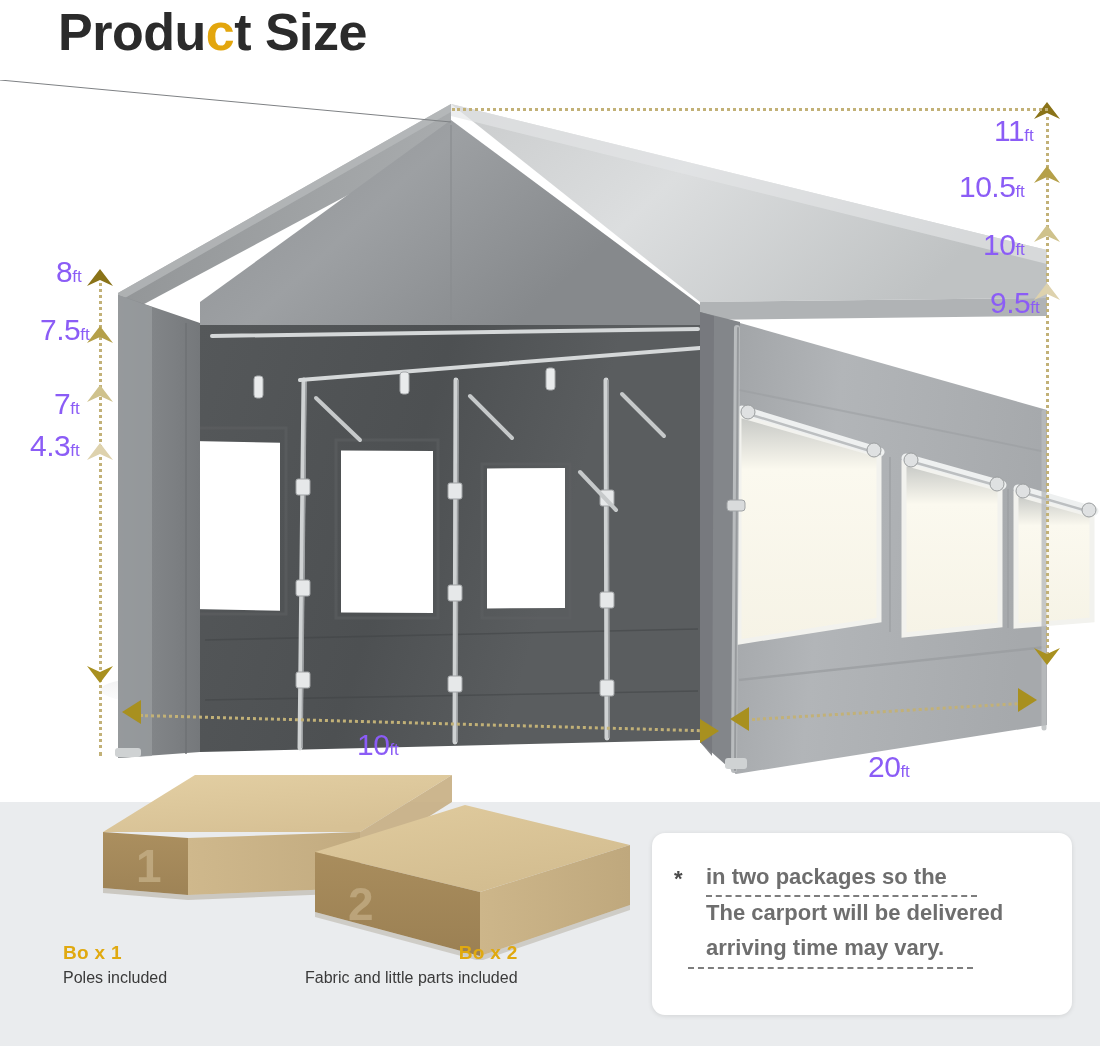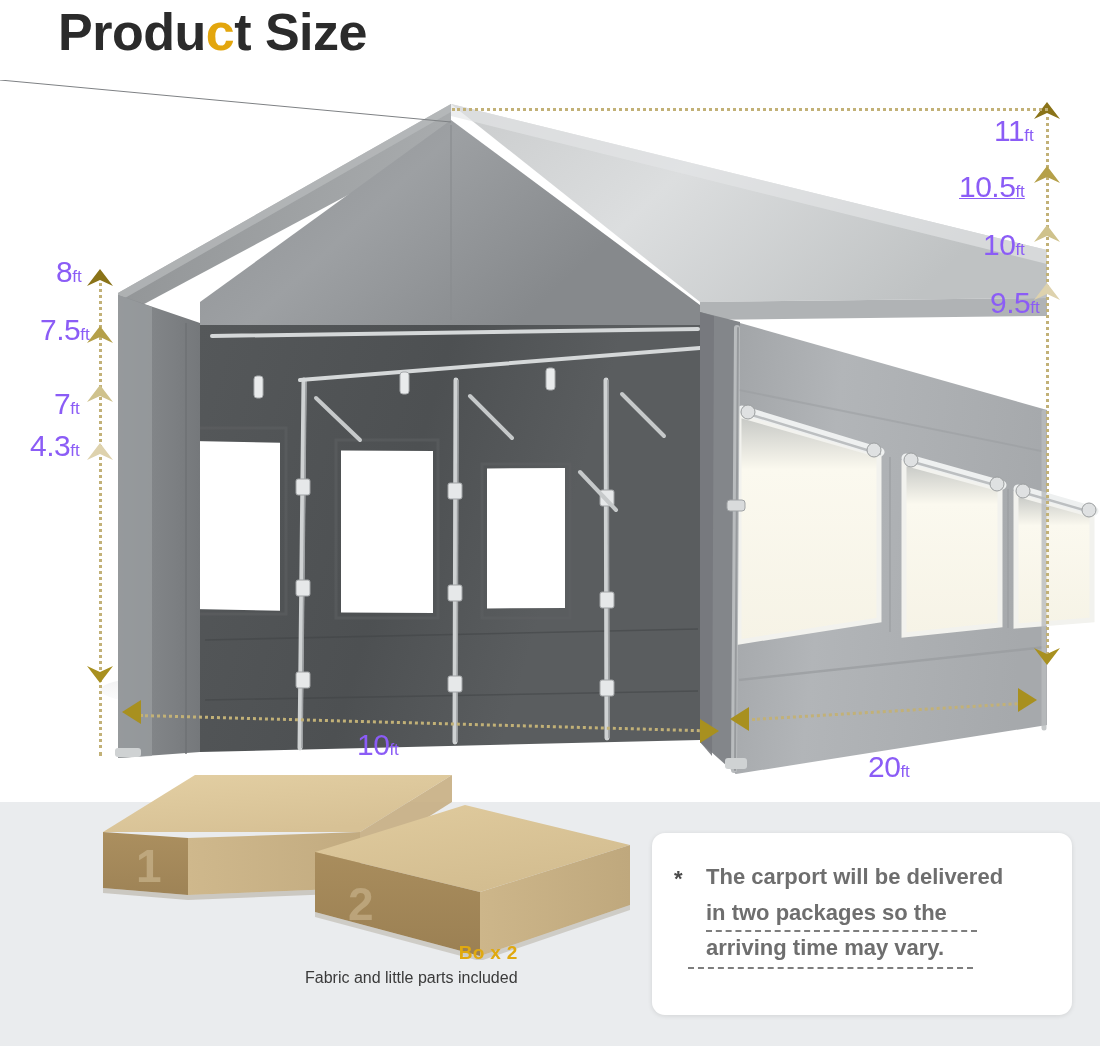--- a/index.html
+++ b/index.html
@@ -349,21 +349,21 @@
     </div>
     <div class="chev" style="left:1034px;top:568px;">
       <svg viewBox="0 0 26 17">
           <polygon points="13,17 0,0 13,6 26,0" fill="#a8901f"></polygon>
         </svg>
     </div>
 
     <div class="dim-label" style="left:994px;top:36px;">
       <span class="num">11</span><span class="unit">ft</span>
     </div>
-    <div class="dim-label" style="left:959px;top:92px;text-decoration:underline;">
+    <div class="dim-label" style="left:959px;top:92px;">
       <span class="num">10.5</span><span class="unit">ft</span>
     </div>
     <div class="dim-label" style="left:983px;top:150px;">
       <span class="num">10</span><span class="unit">ft</span>
     </div>
     <div class="dim-label" style="left:990px;top:208px;text-align:center;">
       <span class="num">9.5</span><span class="unit">ft</span>
     </div>
 
     <div class="dot-h" style="left:452px;top:28px;width:596px;"></div>
@@ -422,30 +422,34 @@
       <polygon points="43,128 128,135 300,128 300,133 128,140 43,133" fill="#6f5c3c" opacity="0.25"></polygon>
 
       <polygon points="255,92 405,45 570,85 420,132" fill="url(#topB)"></polygon>
       <polygon points="255,92 255,152 420,196 420,132" fill="url(#frontB)"></polygon>
       <polygon points="420,132 570,85 570,145 420,196" fill="url(#sideB)"></polygon>
 
       <text x="288" y="160" font-family="Liberation Sans, sans-serif" font-size="46" font-weight="bold" fill="#c4ae86" opacity="0.75">2</text>
       <polygon points="255,152 420,196 570,145 570,150 420,201 255,157" fill="#6f5c3c" opacity="0.22"></polygon>
     </svg>
 
+    <div class="box-cap" style="left:3px;top:182px;">
+      <span class="t">Bo x 1</span>
+      <span class="s">Poles included</span>
+    </div>
     <div class="box-cap" style="left:245px;top:182px;text-align:right;">
       <span class="t">Bo x 2</span>
       <span class="s">Fabric and little parts included</span>
     </div>
   </div>
 
   <div id="note-card">
     <div id="note-inner">
       <span class="star">*</span>
       <div class="lines">
+        <span class="nline u">in two packages so the</span>
         <span class="nline">The carport will be delivered</span>
-        <span class="nline u">in two packages so the</span>
         <span class="nline u2">arriving time may vary.</span>
       </div>
     </div>
   </div>
 
 </div>
 
 </body></html>

